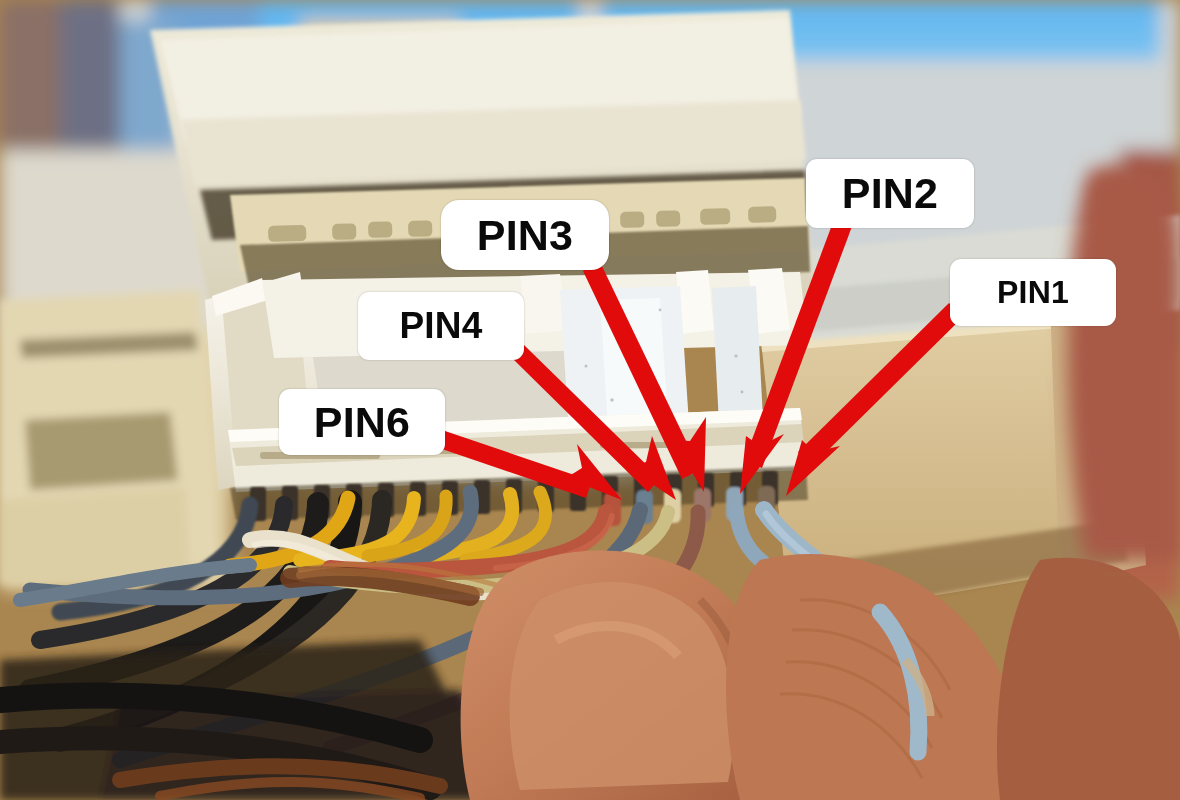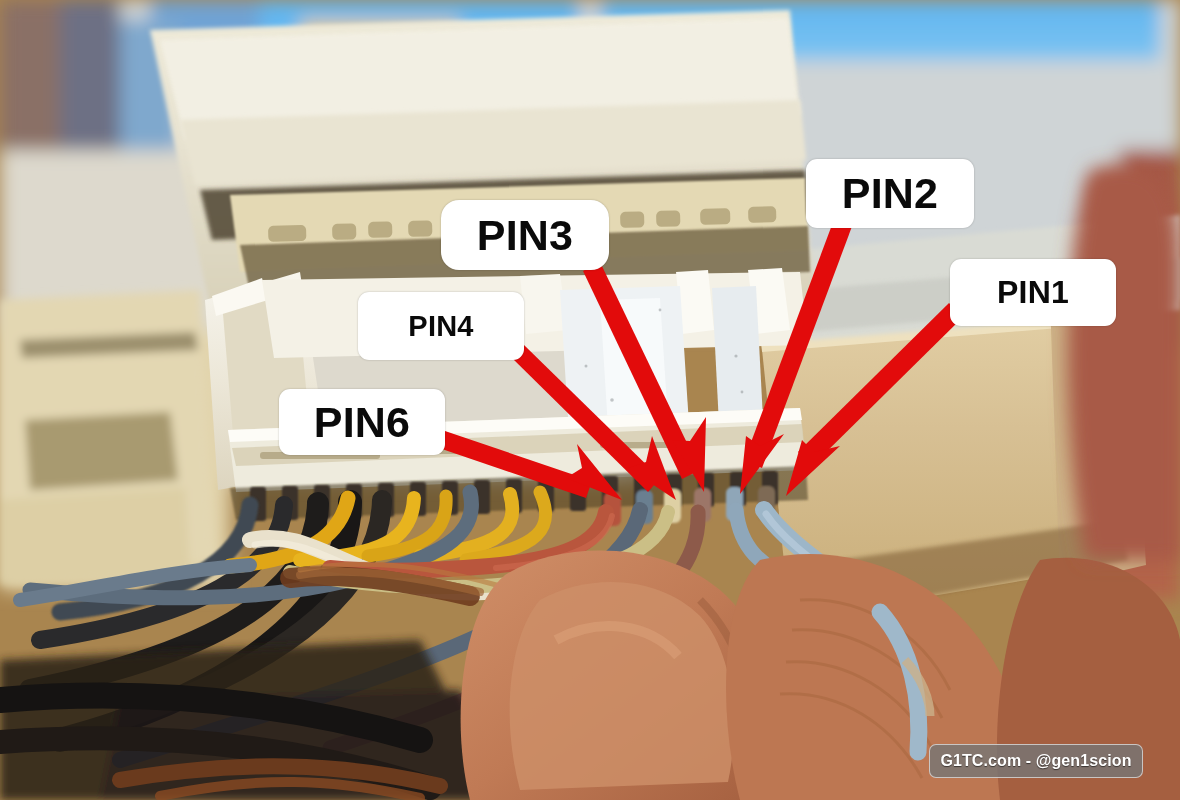--- a/index.html
+++ b/index.html
@@ -33,21 +33,21 @@
     display: flex;
     align-items: center;
     justify-content: center;
     letter-spacing: 0.2px;
     box-shadow: 0 0 2px rgba(0,0,0,0.25);
     user-select: none;
   }
   #label-pin1 { left: 950px; top: 259px;  width: 166px; height: 67px; font-size: 32px; }
   #label-pin2 { left: 806px; top: 159px;  width: 168px; height: 69px; font-size: 43px; text-align: center; }
   #label-pin3 { left: 441px; top: 200px;  width: 168px; height: 70px; font-size: 43px; border-radius: 18px; }
-  #label-pin4 { left: 358px; top: 292px;  width: 166px; height: 68px; font-size: 29px; }
+  #label-pin4 { left: 358px; top: 292px;  width: 166px; height: 68px; font-size: 37px; }
   #label-pin6 { left: 279px; top: 382px;  width: 166px; height: 66px; font-size: 43px; margin-top: 7px; }
 
   
   #watermark {
     position: absolute;
     left: 929px;
     top: 744px;
     width: 212px;
     height: 32px;
     background: rgba(118,118,118,0.80);
@@ -348,15 +348,14 @@
       </g>
     </g>
   </svg>
 
   <div class="pin-label" id="label-pin1">PIN1</div>
   <div class="pin-label" id="label-pin2">PIN2</div>
   <div class="pin-label" id="label-pin3">PIN3</div>
   <div class="pin-label" id="label-pin4">PIN4</div>
   <div class="pin-label" id="label-pin6">PIN6</div>
 
-  <div id="watermark">G1TC.com - @gen1scion</div>
 
 </div>
 
 </body></html>

